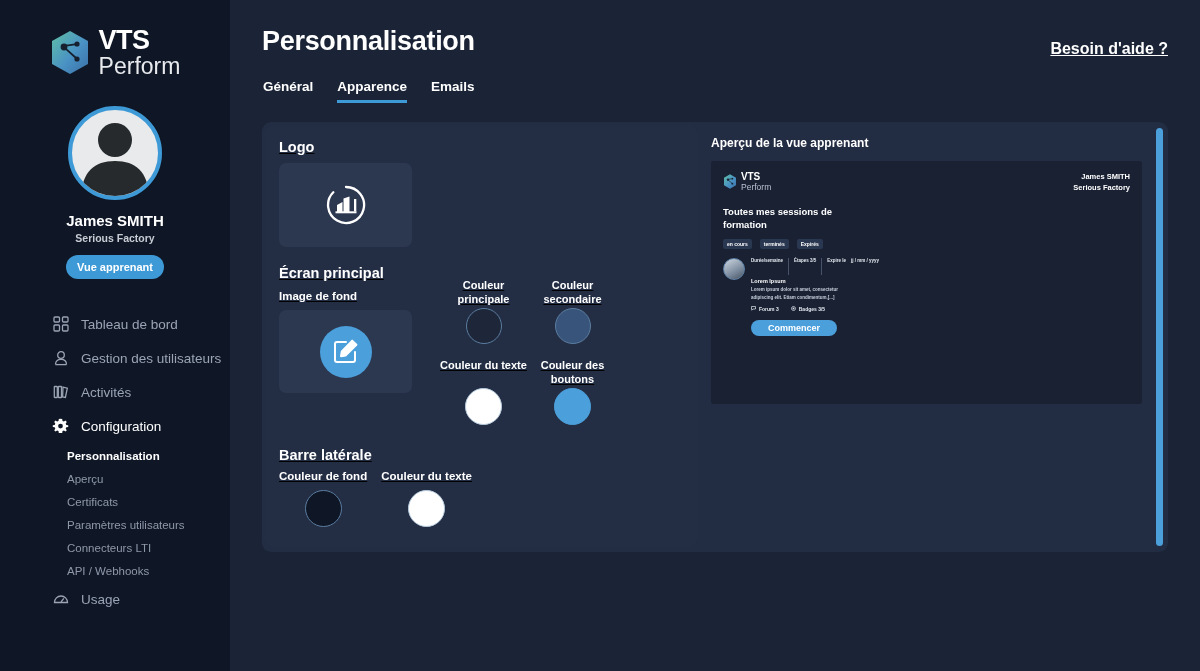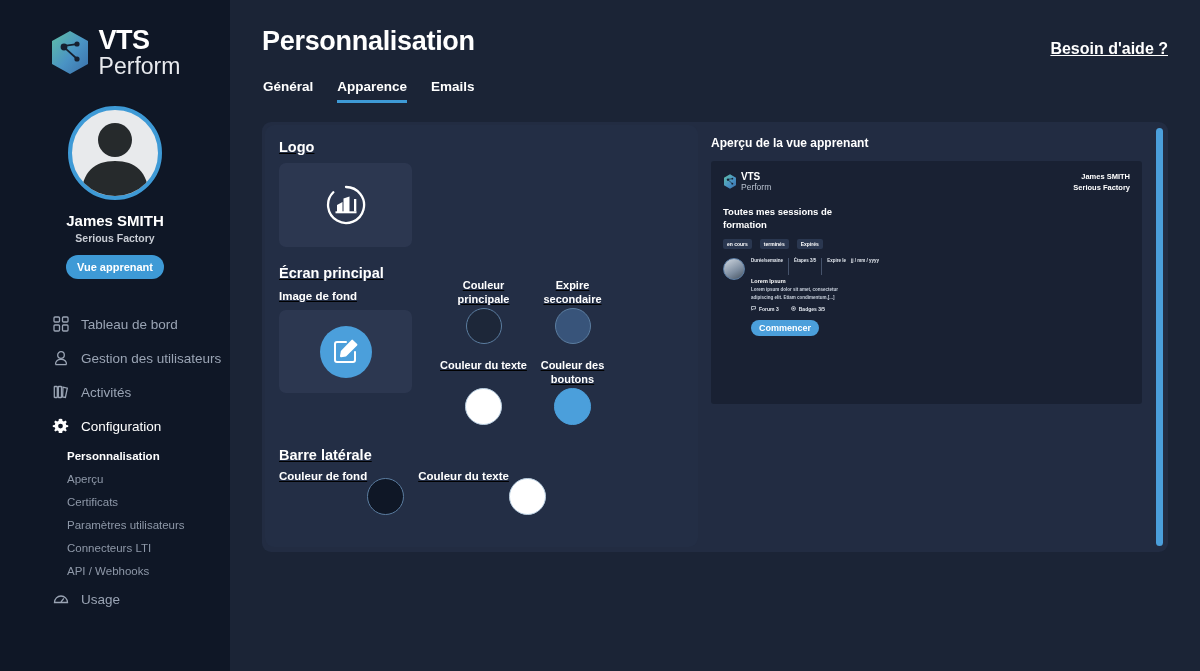--- a/index.html
+++ b/index.html
@@ -163,21 +163,21 @@
     text-align: center; line-height: 1.3; height: 29px;
   }
   .swatch {
     width: 36px; height: 36px; border-radius: 50%;
     border: 1px solid #5b7da0; cursor: pointer; margin-top: 1px;
   }
   .swatch.big { width: 37px; height: 37px; }
 
   .sidebar-sec { margin-top: 22px; }
   .side-swatches { display: flex; gap: 14px; margin-top: 7px; }
-  .side-cell { display: flex; flex-direction: row; }
+  .side-cell { display: flex; flex-direction: column; }
   .side-label { color: #ffffff; font-size: 11.5px; font-weight: bold; }
   .side-swatch {
     width: 37px; height: 37px; border-radius: 50%; margin-top: 8px;
     border: 1px solid #5b7da0; cursor: pointer; align-self: center;
   }
 
   
   .preview-pane { flex: 1; padding: 14px 26px 0 13px; }
   .preview-title { color: #ffffff; font-size: 12px; font-weight: bold; }
   .preview-frame {
@@ -210,21 +210,21 @@
   }
   .pf-sbody { flex: 1; }
   .pf-meta { display: flex; align-items: flex-start; gap: 5px; }
   .pf-meta-cell { font-size: 4.5px; font-weight: bold; color: #e4e9f0; line-height: 1.5; }
   .pf-div { width: 1px; height: 17px; background: #46536b; }
   .pf-ltitle { font-size: 5.5px; font-weight: bold; color: #ffffff; margin-top: 3px; }
   .pf-ldesc { font-size: 4.5px; font-weight: bold; color: #c9d1dd; line-height: 1.6; margin-top: 2px; max-width: 105px; }
   .pf-tags { display: flex; gap: 12px; margin-top: 5px; align-items: center; }
   .pf-tag { display: flex; align-items: center; gap: 3px; font-size: 5px; font-weight: bold; color: #e4e9f0; }
   .pf-start {
-    margin-top: 8px; width: 68px; height: 16px; border-radius: 8px;
+    margin-top: 8px; width: 86px; height: 16px; border-radius: 8px;
     background: #4b9fdb; color: #ffffff; font-size: 9px; font-weight: bold;
     border: none; cursor: pointer; display: block;
     font-family: "Liberation Sans", sans-serif;
   }
 </style>
 </head>
 <body>
 
 <div class="app">
 
@@ -390,21 +390,21 @@
               </span>
             </div>
           </div>
 
           <div class="swatch-grid">
             <div class="swatch-cell">
               <div class="swatch-label">Couleur principale</div>
               <div class="swatch" style="background:#1d2739"></div>
             </div>
             <div class="swatch-cell">
-              <div class="swatch-label">Expire secondaire</div>
+              <div class="swatch-label">Couleur secondaire</div>
               <div class="swatch" style="background:#38547a"></div>
             </div>
             <div class="swatch-cell" style="margin-top:14px;">
               <div class="swatch-label">Couleur du texte</div>
               <div class="swatch big" style="background:#ffffff;border-color:#b9cee0"></div>
             </div>
             <div class="swatch-cell" style="margin-top:14px;">
               <div class="swatch-label">Couleur des boutons</div>
               <div class="swatch big" style="background:#4b9fdb;border-color:#4b9fdb"></div>
             </div>

